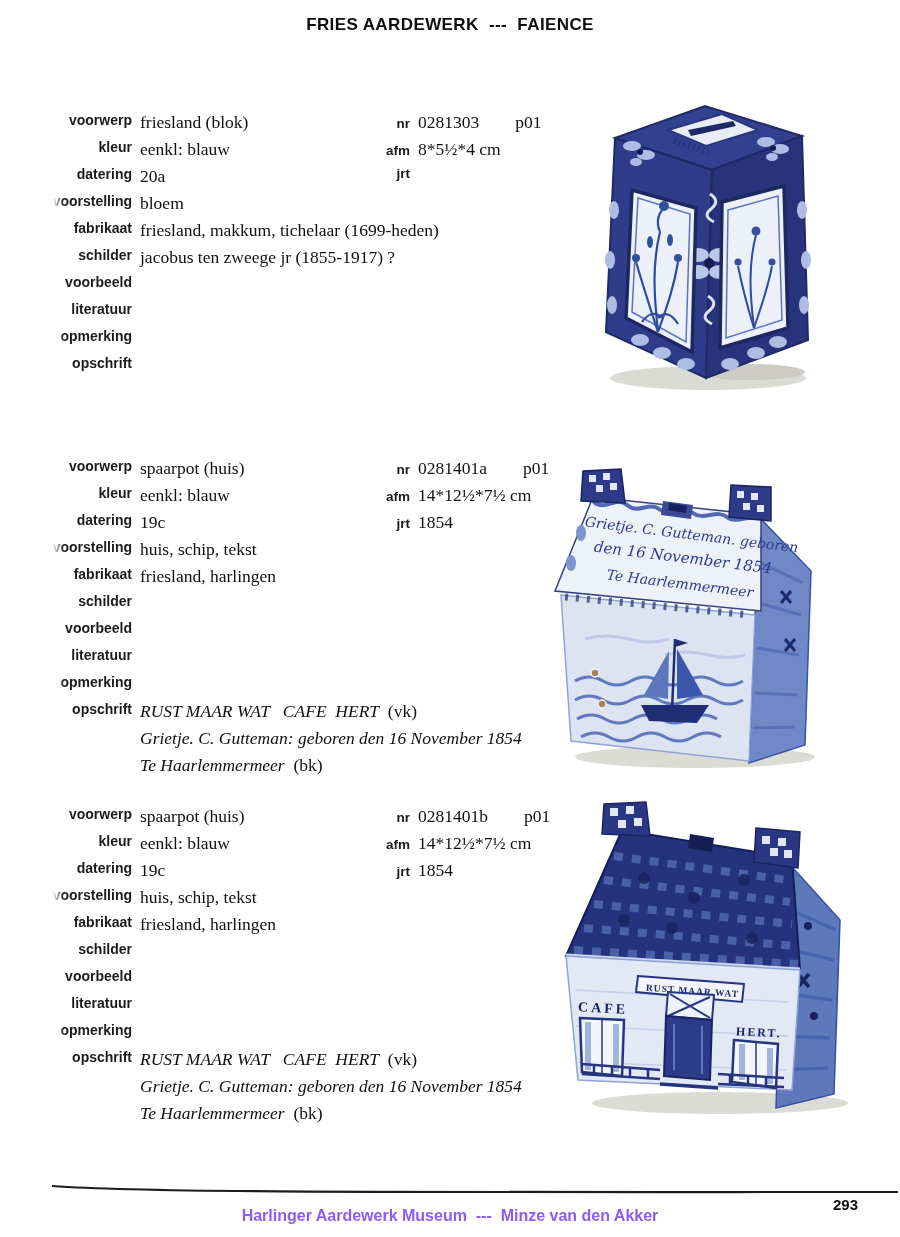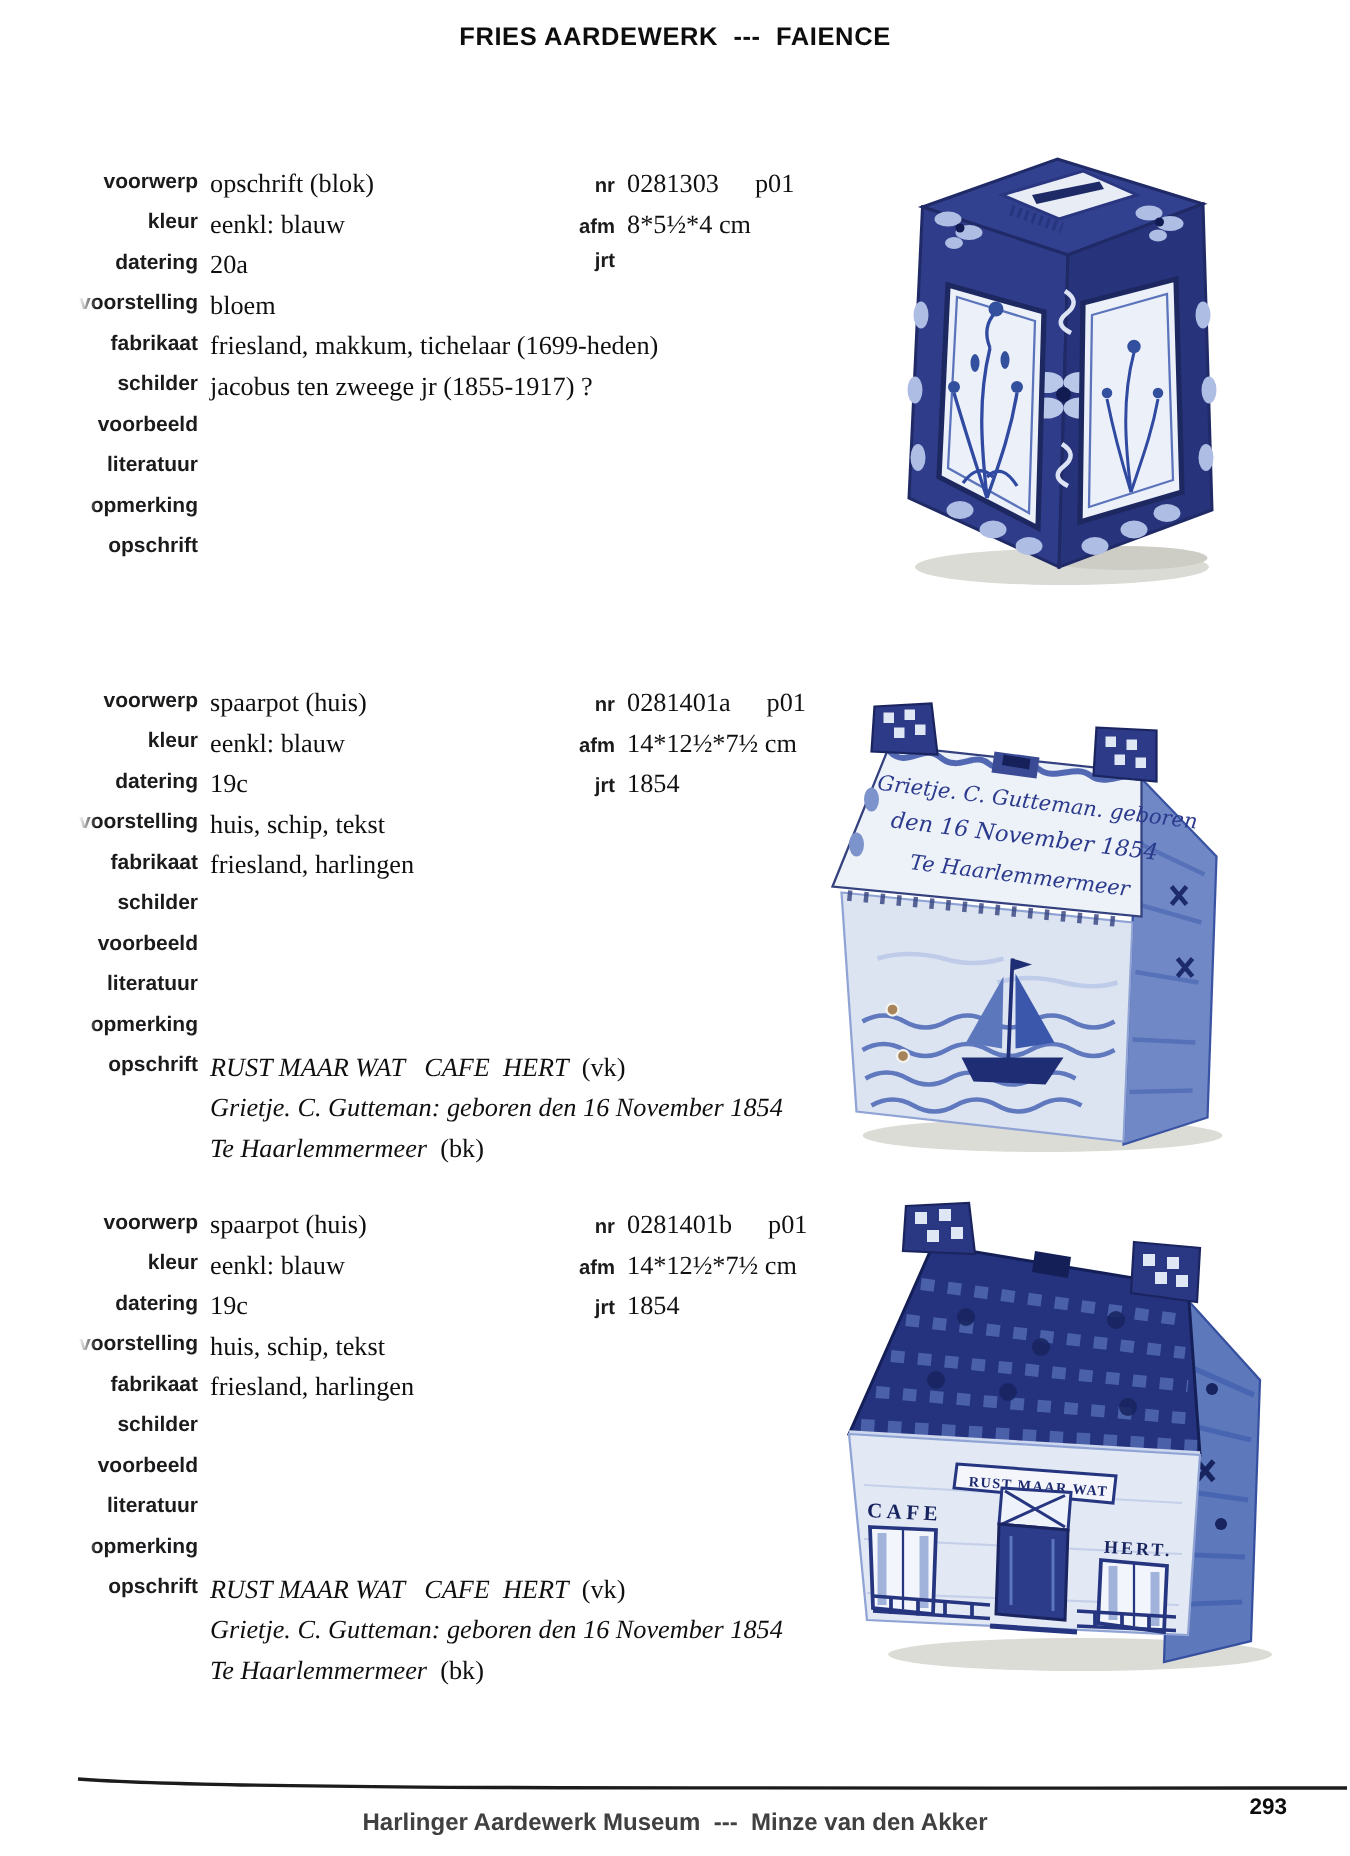--- a/index.html
+++ b/index.html
@@ -23,52 +23,52 @@
   .fvalue.op { font-style:italic; }
   .fvalue .rm { font-style:normal; }
   .meta { position:absolute; left:380px; top:0; width:195px; }
   .mrow { position:absolute; left:0; height:27px; display:flex; align-items:baseline; }
   .mlabel {
     display:inline-block; width:30px; flex:0 0 30px; text-align:right;
     font-family:"Liberation Sans", sans-serif; font-weight:bold;
     font-size:13.5px; color:#1b1b1d;
   }
   .mvalue { margin-left:8px; font-size:17.5px; white-space:pre; }
-  .mplate { margin-left:24px; font-size:17.5px; }
+  .mplate { margin-left:36px; font-size:17.5px; }
   .label-fade {
     position:absolute; left:34px; top:100px; width:30px; height:1030px; z-index:5;
     background:linear-gradient(90deg, rgba(255,255,255,0.45) 0%,
       rgba(255,255,255,0.93) 40%, rgba(255,255,255,0.93) 65%, rgba(255,255,255,0) 100%);
     pointer-events:none;
   }
   .photo { position:absolute; }
   .footer-rule-wrap { position:absolute; left:0; top:1180px; width:900px; height:18px; }
   .page-number {
     position:absolute; top:1196px; right:42px;
     font-family:"Liberation Sans", sans-serif; font-weight:bold; font-size:15px; color:#0d0d0d;margin-left:48px;
   }
   .footer-line {
     position:absolute; top:1207px; left:0; right:0; text-align:center;
     font-family:"Liberation Sans", sans-serif; font-weight:bold;
-    font-size:16px; color:#404040; white-space:pre;
+    font-size:16px; color:#8b5cf6; white-space:pre;
   }
 </style>
 </head>
 <body>
 
 <div class="page">
 
   <div class="header-title">FRIES AARDEWERK  ---  FAIENCE</div>
 
   <div class="label-fade"></div>
 
   <section class="entry" style="top:112px">
     <div class="frow" style="top:0px">
       <span class="flabel">voorwerp</span>
-      <span class="fvalue">opschrift (blok)</span>
+      <span class="fvalue">friesland (blok)</span>
     </div>
     <div class="frow" style="top:27px">
       <span class="flabel">kleur</span>
       <span class="fvalue">eenkl: blauw</span>
     </div>
     <div class="frow" style="top:54px">
       <span class="flabel">datering</span>
       <span class="fvalue">20a</span>
     </div>
     <div class="frow" style="top:81px">

